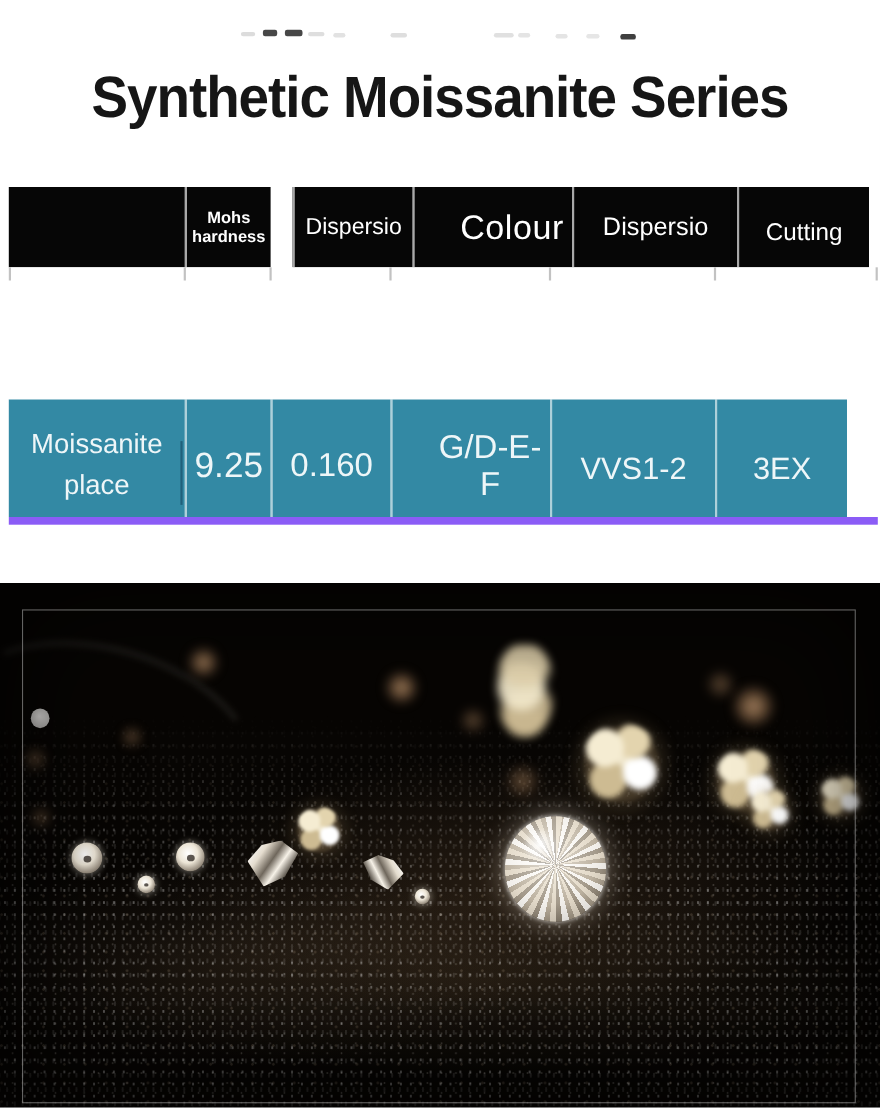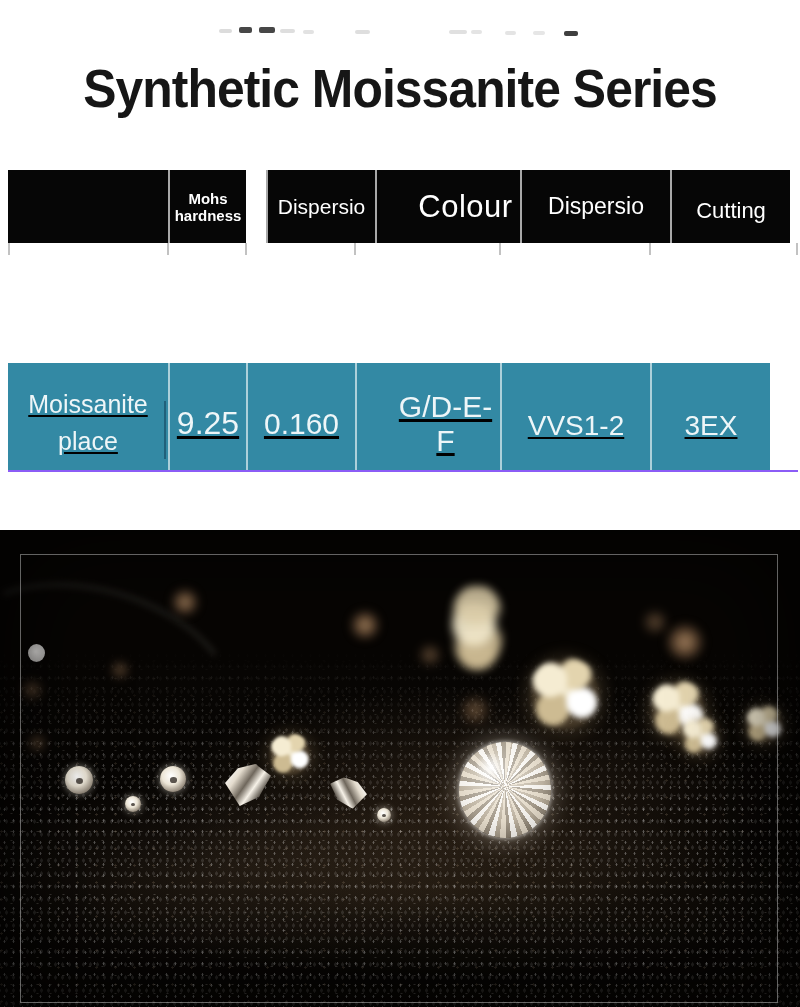--- a/index.html
+++ b/index.html
@@ -24,21 +24,21 @@
   .c-w3{width:145px;padding-left:34px;} .c-w4{width:150px;} .c-w5{width:120px;}
   .hd-mohs{font-size:15px;font-weight:700;line-height:17px;}
   .hd-disp{font-size:21px;font-weight:400;margin-left:20px;}
   .hd-colour{font-size:31px;font-weight:400;letter-spacing:0.5px;}
   .hd-clean{font-size:23px;font-weight:500;}
   .hd-cut{font-size:22px;font-weight:500;padding-top:9px;}
 
   .tgap{position:relative;height:120px;background:#ffffff;}
   .tgap .stub{position:absolute;top:0;width:2px;height:12px;background:#c2c2c2;}
 
-  .trow{display:flex;height:107px;border-bottom:2px solid #8b5cf6;text-decoration:underline;}
+  .trow{display:flex;height:107px;border-bottom:7px solid #8b5cf6;}
   .trow .cell{box-sizing:border-box;background:#3389a4;color:#eef6f8;display:flex;
               flex-direction:column;align-items:center;justify-content:center;text-align:center;}
   .trow .cell + .cell{border-left:2px solid rgba(255,255,255,0.6);}
   .trow .name{font-size:25px;line-height:37px;padding-top:12px;
               background-image:linear-gradient(#20607a,#20607a);background-repeat:no-repeat;
               background-position:right 2px top 38px;background-size:2px 58px;}
   .val-mid{font-size:30px;font-weight:400;padding-top:14px;}
   .val-top{justify-content:flex-start;font-size:28px;font-weight:400;padding-top:19px;}
 
   

